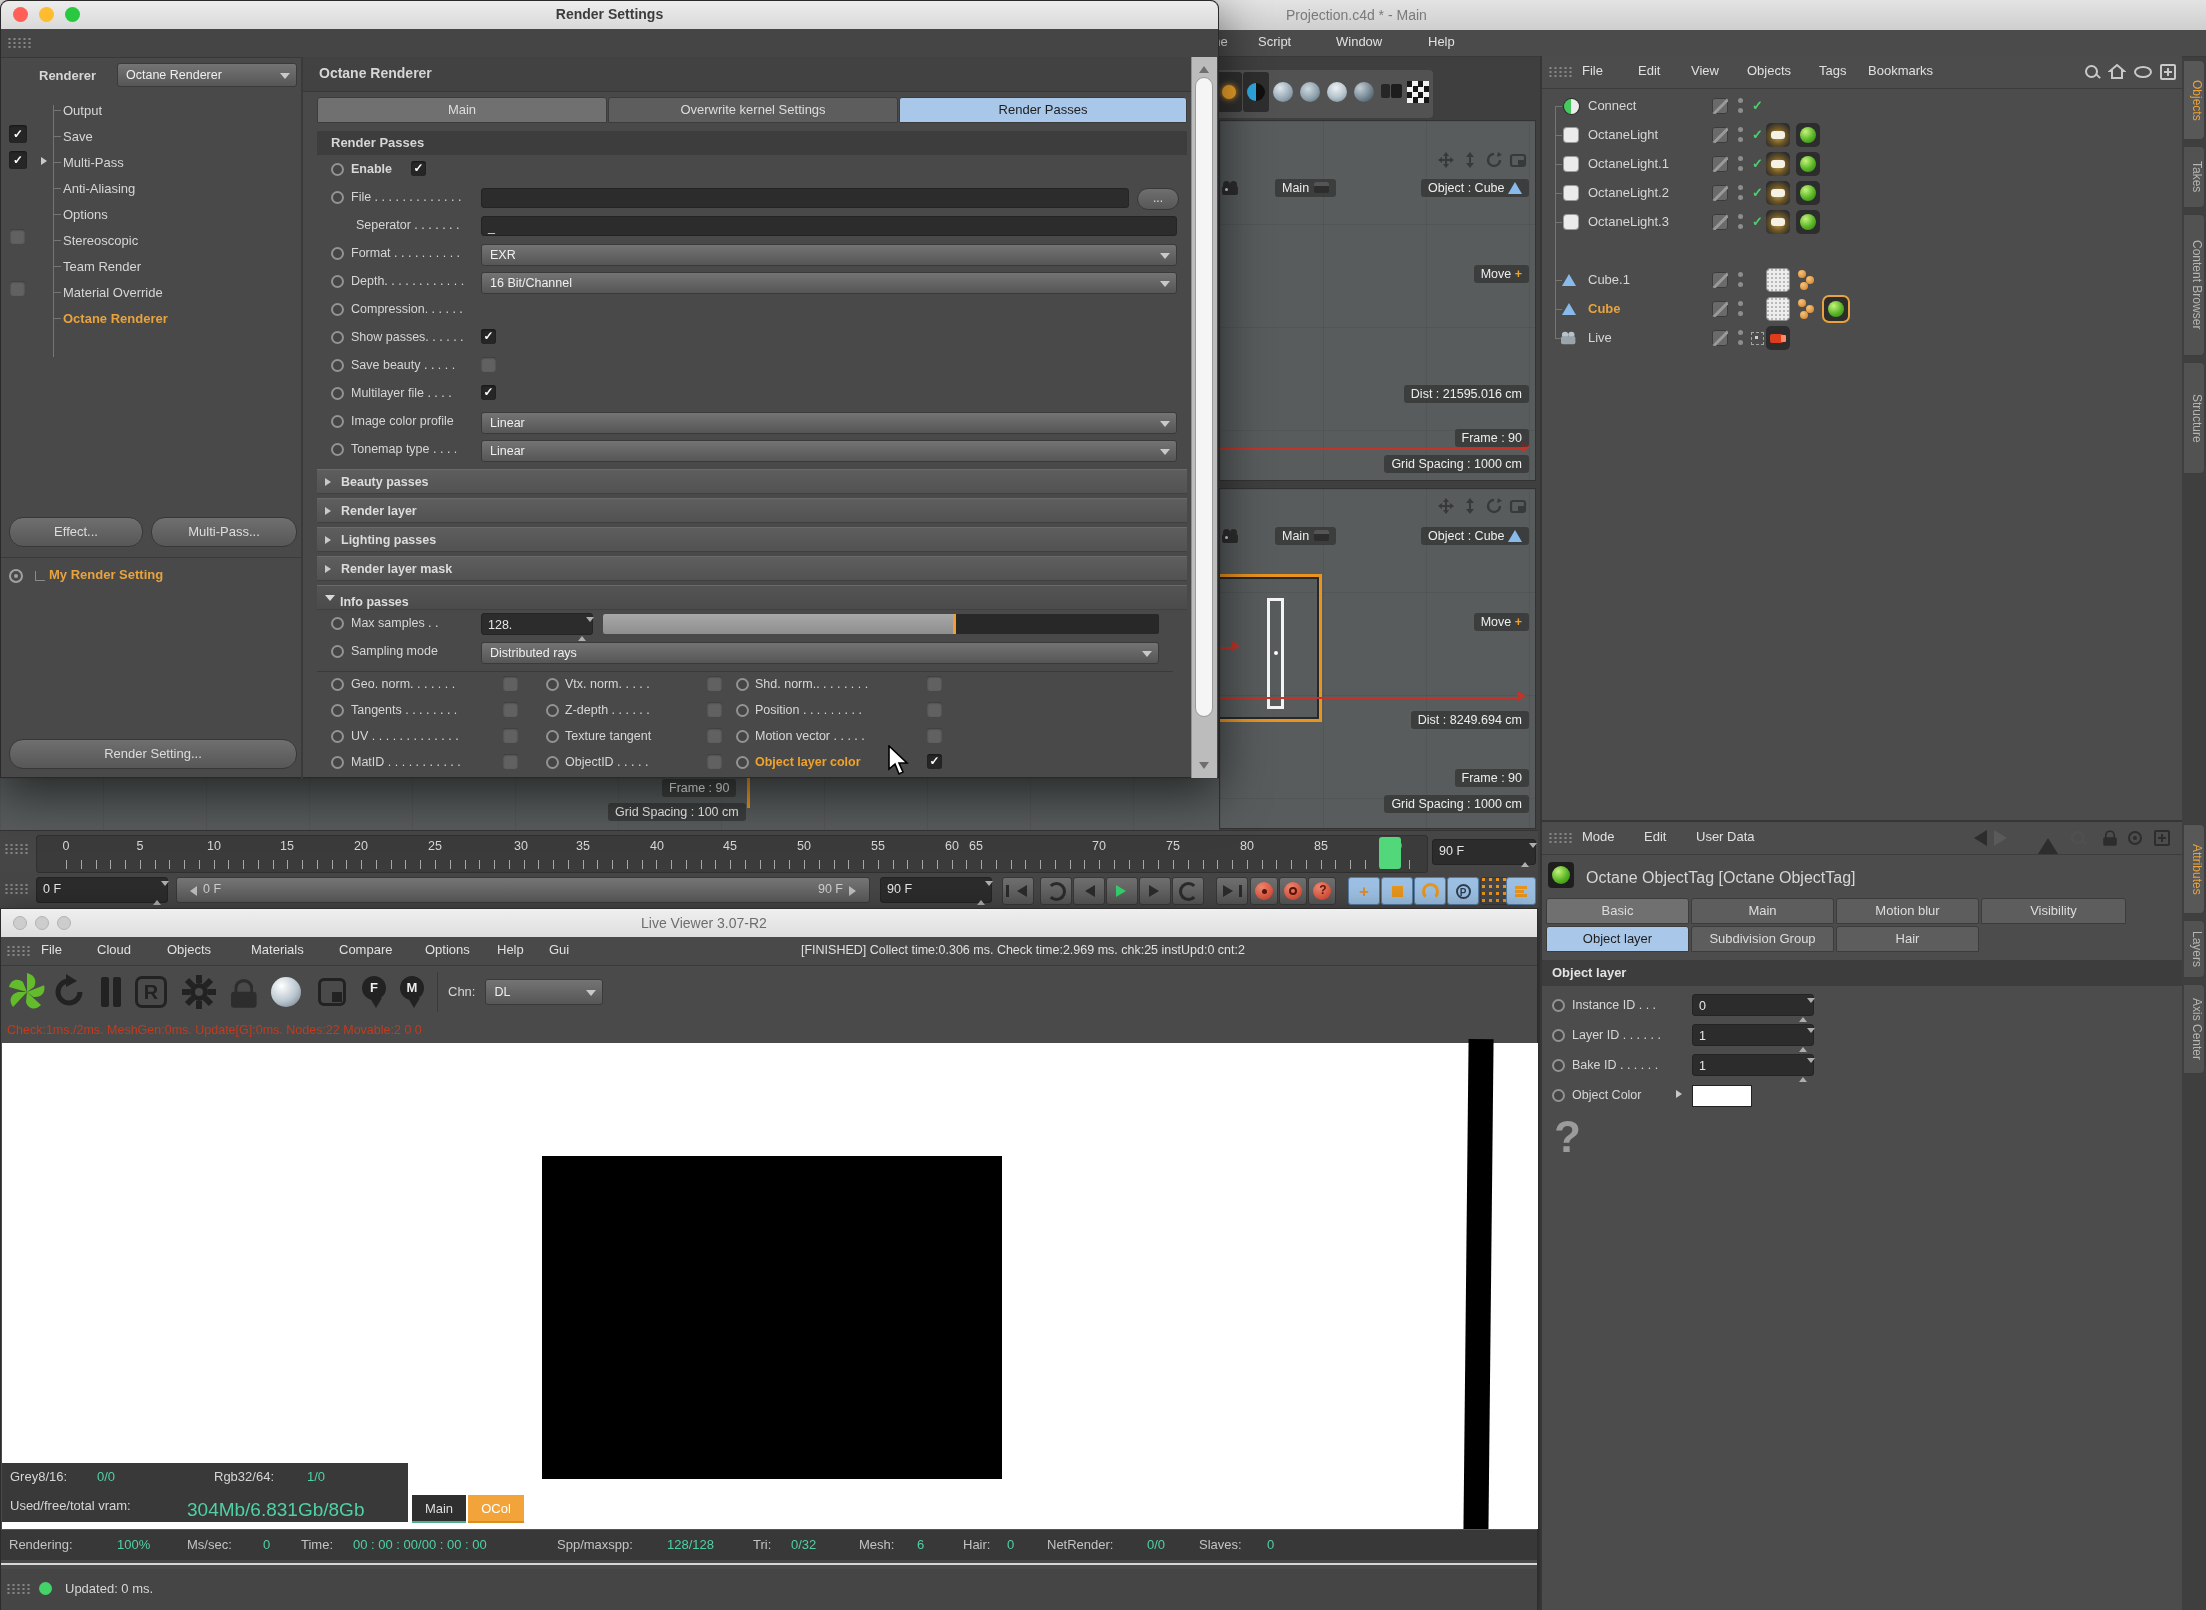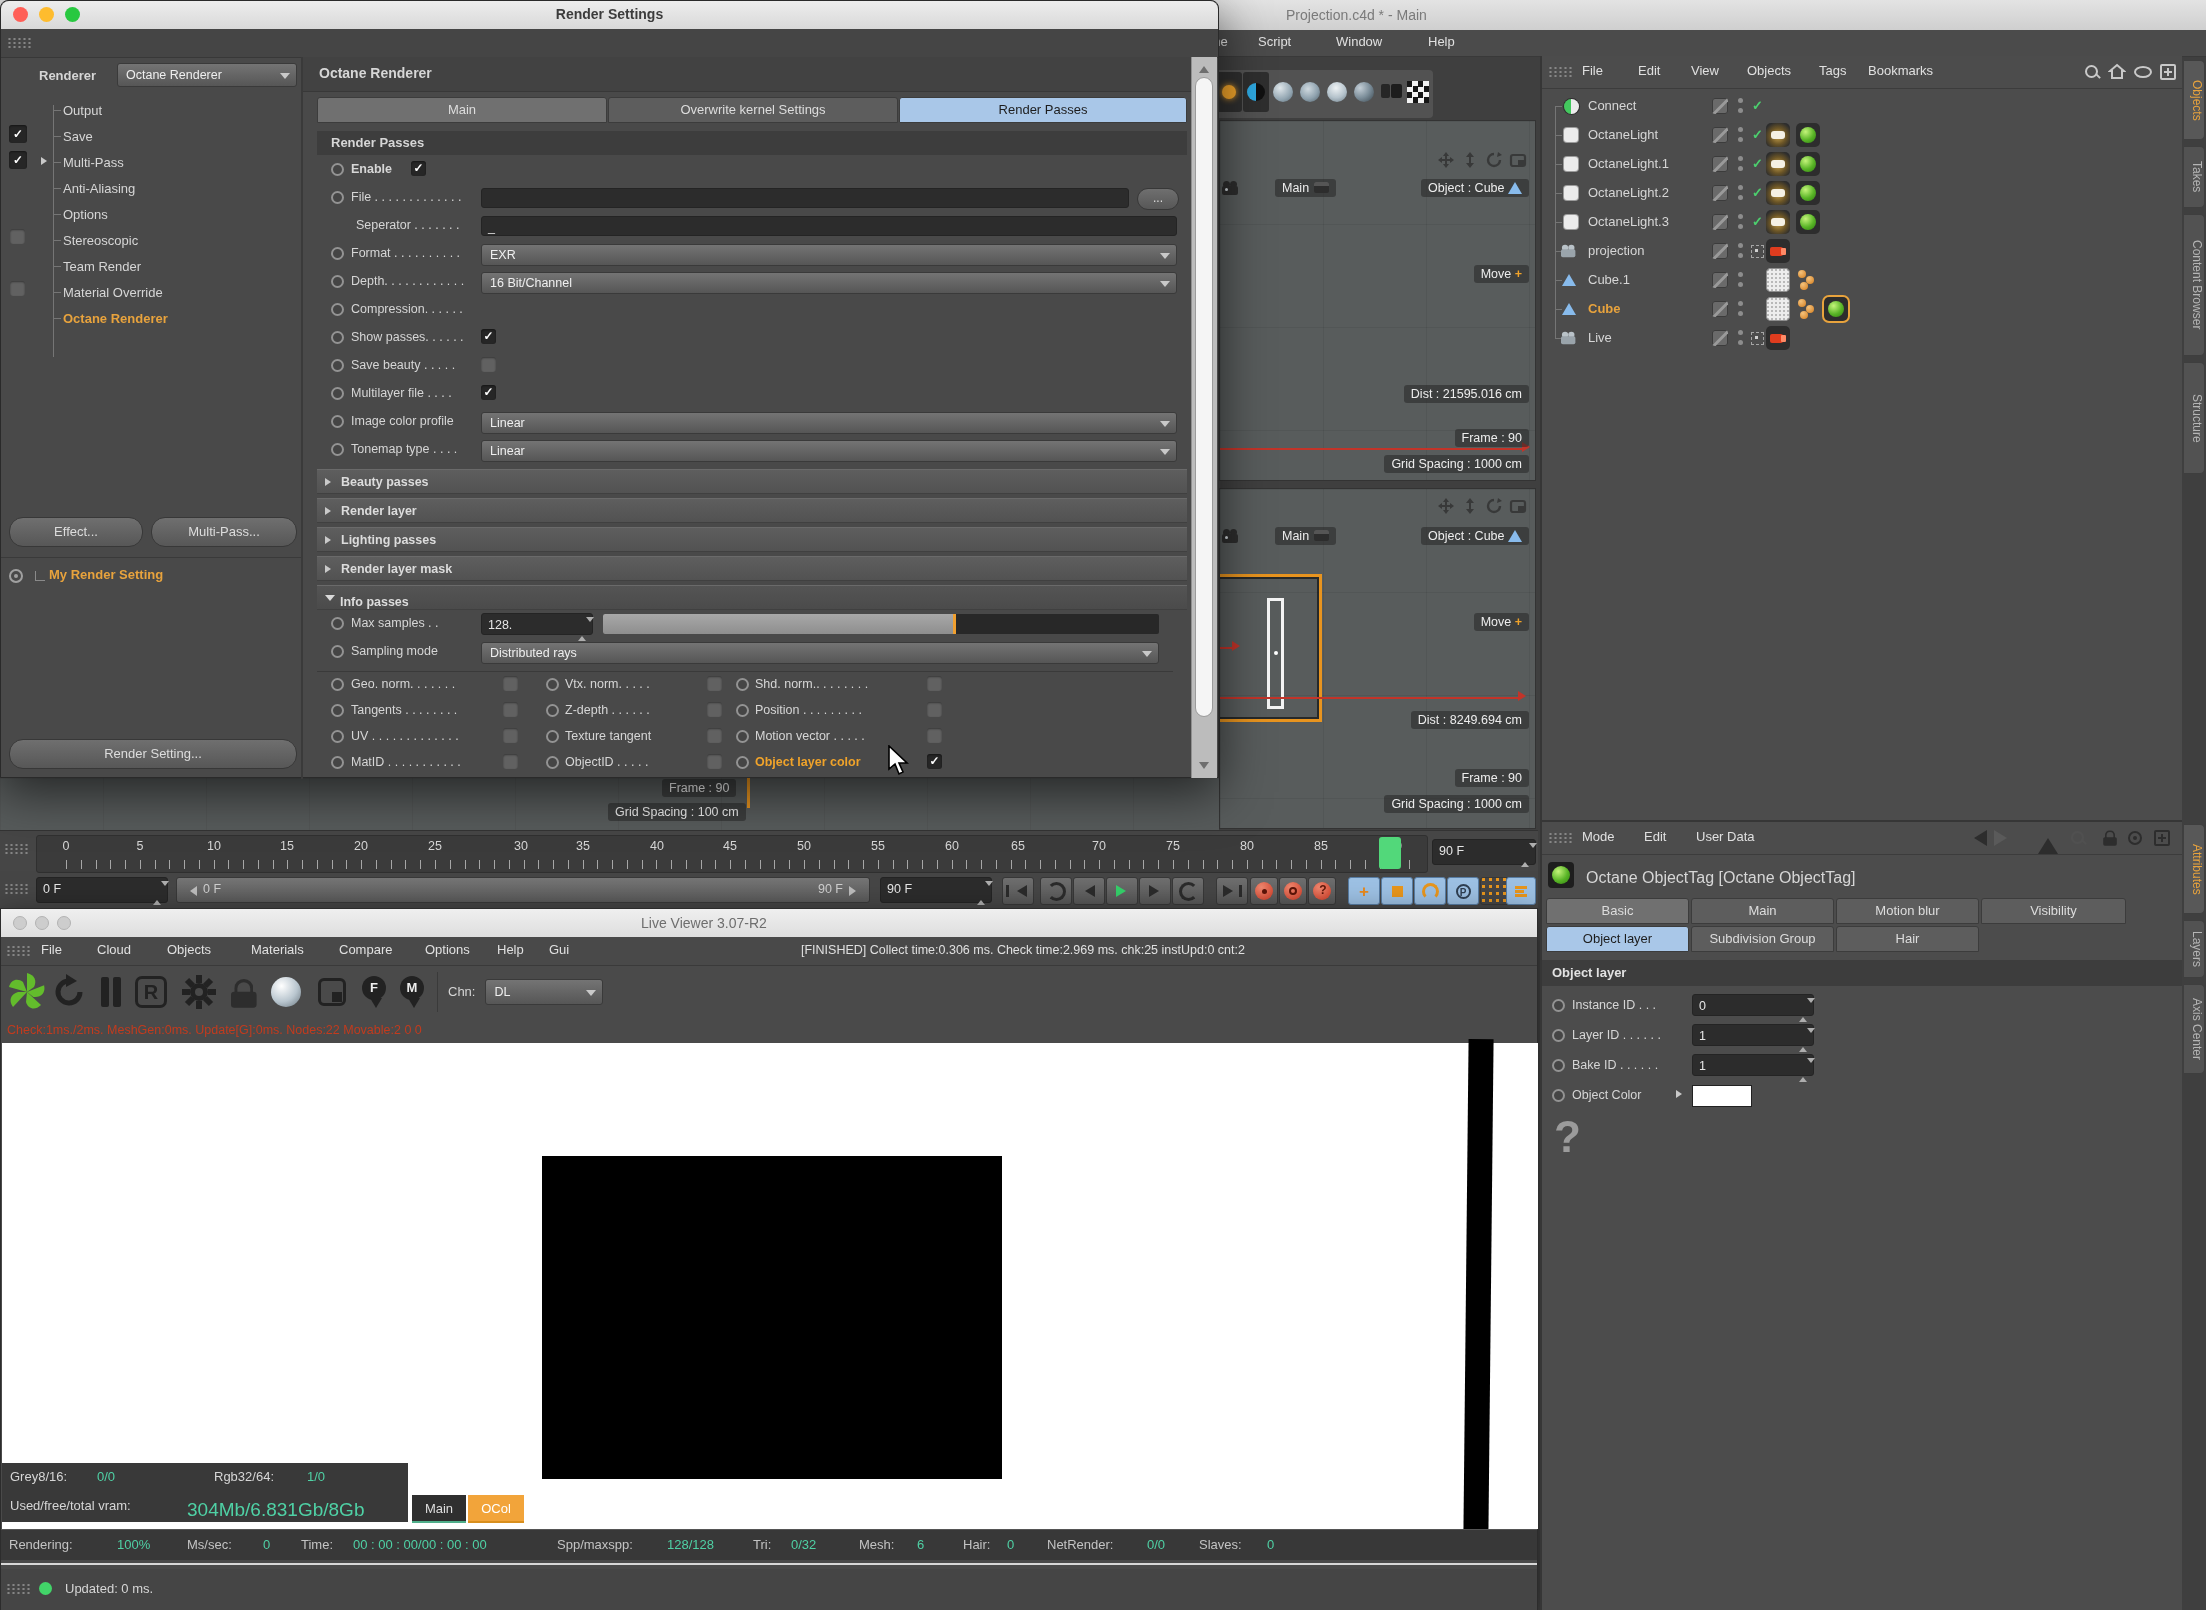--- a/index.html
+++ b/index.html
@@ -260,21 +260,21 @@
       <span class="txt" style="position:absolute;left:235px;top:3px;width:30px;text-align:center;">15</span>
       <span class="txt" style="position:absolute;left:309px;top:3px;width:30px;text-align:center;">20</span>
       <span class="txt" style="position:absolute;left:383px;top:3px;width:30px;text-align:center;">25</span>
       <span class="txt" style="position:absolute;left:457px;top:3px;width:30px;text-align:center;margin-left:12px;">30</span>
       <span class="txt" style="position:absolute;left:531px;top:3px;width:30px;text-align:center;">35</span>
       <span class="txt" style="position:absolute;left:605px;top:3px;width:30px;text-align:center;">40</span>
       <span class="txt" style="position:absolute;left:678px;top:3px;width:30px;text-align:center;">45</span>
       <span class="txt" style="position:absolute;left:752px;top:3px;width:30px;text-align:center;">50</span>
       <span class="txt" style="position:absolute;left:826px;top:3px;width:30px;text-align:center;">55</span>
       <span class="txt" style="position:absolute;left:900px;top:3px;width:30px;text-align:center;">60</span>
-      <span class="txt" style="position:absolute;left:974px;top:3px;width:30px;text-align:left;">65</span>
+      <span class="txt" style="position:absolute;left:916px;top:3px;width:30px;text-align:right;">65</span>
       <span class="txt" style="position:absolute;left:1047px;top:3px;width:30px;text-align:center;">70</span>
       <span class="txt" style="position:absolute;left:1121px;top:3px;width:30px;text-align:center;">75</span>
       <span class="txt" style="position:absolute;left:1195px;top:3px;width:30px;text-align:center;">80</span>
       <span class="txt" style="position:absolute;left:1269px;top:3px;width:30px;text-align:center;">85</span>
       <span class="txt" style="position:absolute;left:1343px;top:3px;width:30px;text-align:center;">90</span>
       <div style="position:absolute;left:29px;right:8px;bottom:3px;height:9px;background:repeating-linear-gradient(90deg,rgba(255,255,255,.55) 0 1px,transparent 1px 14.76px);"></div>
       <div style="position:absolute;left:1342px;top:1px;width:22px;height:32px;background:#52d87a;border-radius:3px;"></div>
     </div>
     <div class="nbox" style="left:1432px;top:8px;width:104px;height:26px;"><span>90 F</span><span class="stepper"><span class="u"></span><span class="d"></span></span></div>
     <div class="grip" style="position:absolute;left:4px;top:52px;"></div>
@@ -546,34 +546,20 @@
       <span class="lightsq" style="left:22px;top:7px;"></span>
       <span class="txt" style="position:absolute;left:46px;top:6px;font-size:13px;">OctaneLight.3</span>
       <span class="lsq" style="left:170px;top:6px;"></span>
       <span class="vd" style="left:196px;top:6px;"></span>
         <span class="vd" style="left:196px;top:16px;"></span>
       <span class="gchk" style="left:210px;top:6px;">✓</span>
       <span class="tagt light" style="left:224px;top:2px;"></span>
       <span class="tagt" style="left:254px;top:2px;">
           <span class="blob"></span>
         </span>
-    </div>
-    <div class="omrow" style="top:181px;">
-      <div class="treeline" style="left:13px;top:14px;width:7px;height:1px;"></div>
-      <span class="cam" style="left:18px;top:7px;transform:scale(.9);">
-          <span class="w1" style="background:#b9c2c8;"></span>
-          <span class="w2" style="background:#b9c2c8;"></span>
-          <span class="bd" style="background:#9aa4ab;"></span>
-        </span>
-      <span class="txt" style="position:absolute;left:46px;top:6px;font-size:13px;">projection</span>
-      <span class="lsq" style="left:170px;top:6px;"></span>
-      <span class="vd" style="left:196px;top:6px;"></span>
-        <span class="vd" style="left:196px;top:16px;"></span>
-      <span class="dtgt" style="left:209px;top:8px;"></span>
-      <span class="tagt camtag" style="left:224px;top:2px;"></span>
     </div>
     <div class="omrow" style="top:210px;">
       <div class="treeline" style="left:13px;top:14px;width:7px;height:1px;"></div>
       <span class="cubeicon" style="position:absolute;left:20px;top:8px;"></span>
       <span class="txt" style="position:absolute;left:46px;top:6px;font-size:13px;">Cube.1</span>
       <span class="lsq" style="left:170px;top:6px;"></span>
       <span class="vd" style="left:196px;top:6px;"></span>
         <span class="vd" style="left:196px;top:16px;"></span>
       <span class="tagt tex" style="left:224px;top:2px;"></span>
       <span class="tagt phong" style="left:254px;top:2px;">

